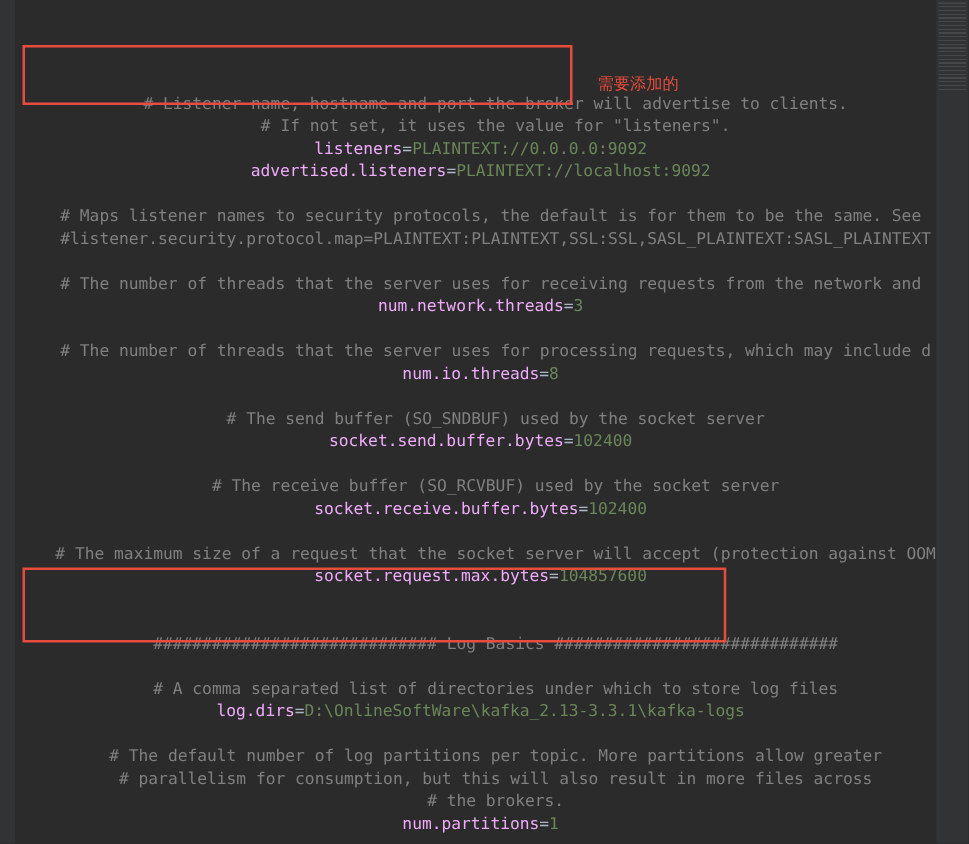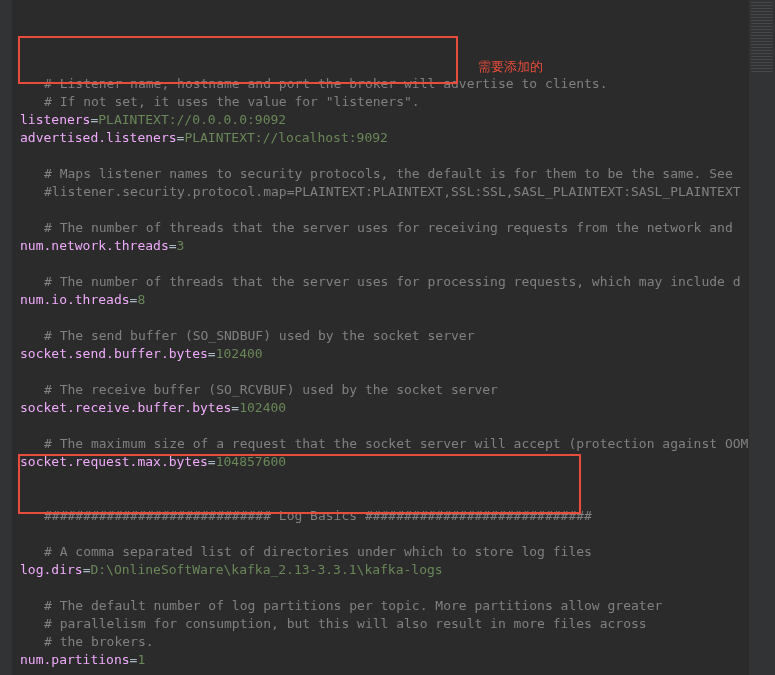--- a/index.html
+++ b/index.html
@@ -25,20 +25,21 @@
       padding-right: 4px;
       user-select: none;
       flex-shrink: 0;
     }
     .editor {
       flex: 1;
       padding-left: 8px;
       position: relative;
       white-space: pre;
       overflow: hidden;
+      text-align: center;
     }
     .line {
       height: 18px;
       line-height: 18px;
     }
     .comment {
       color: #808080;
       margin-left: 24px;
     }
     .key {

